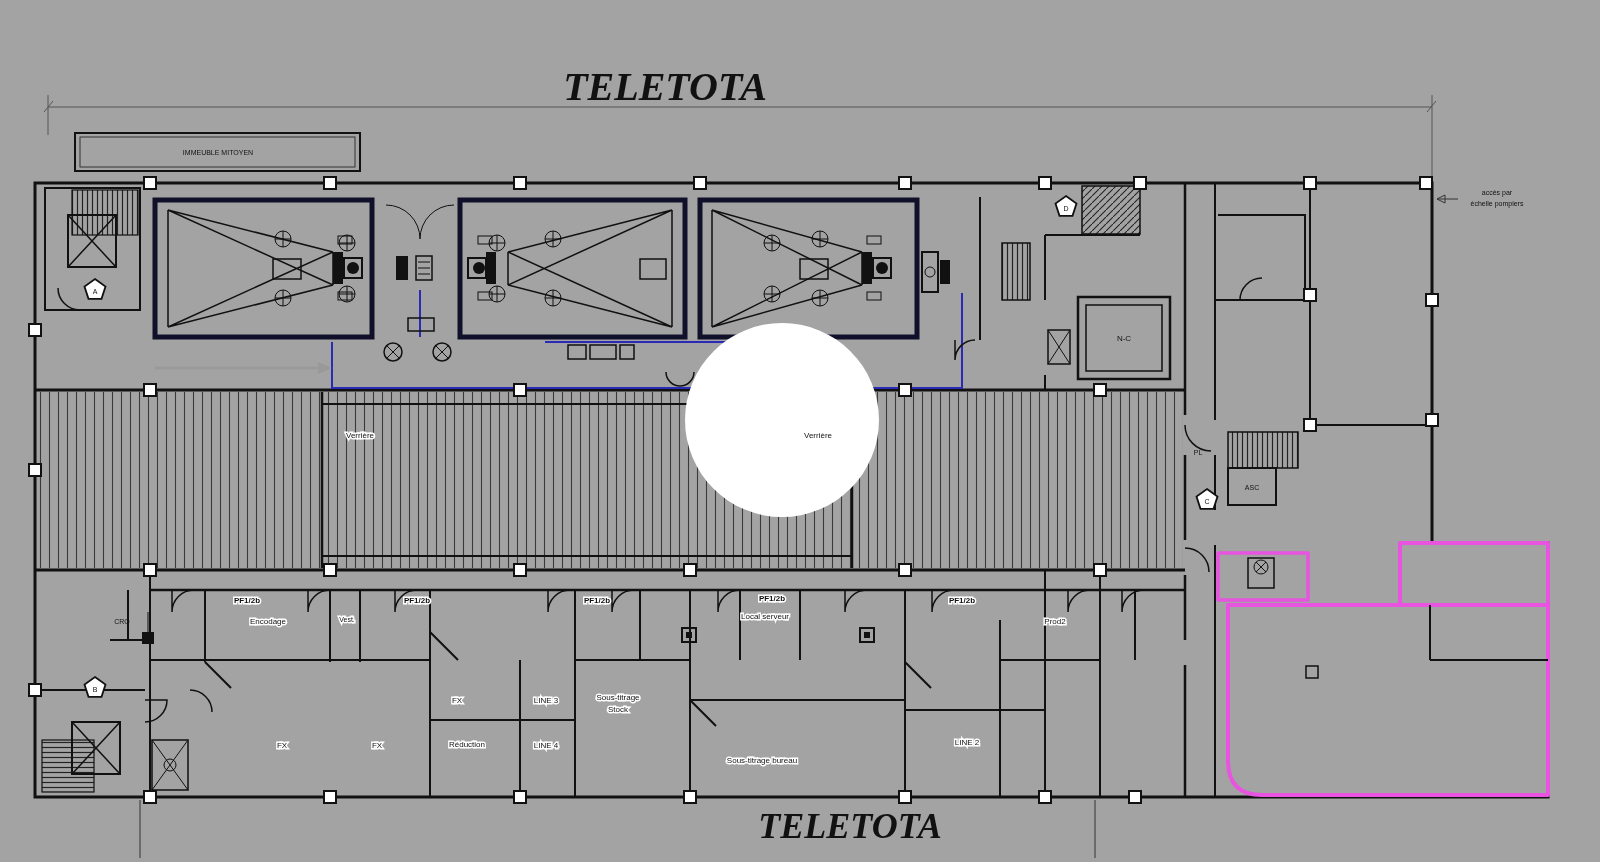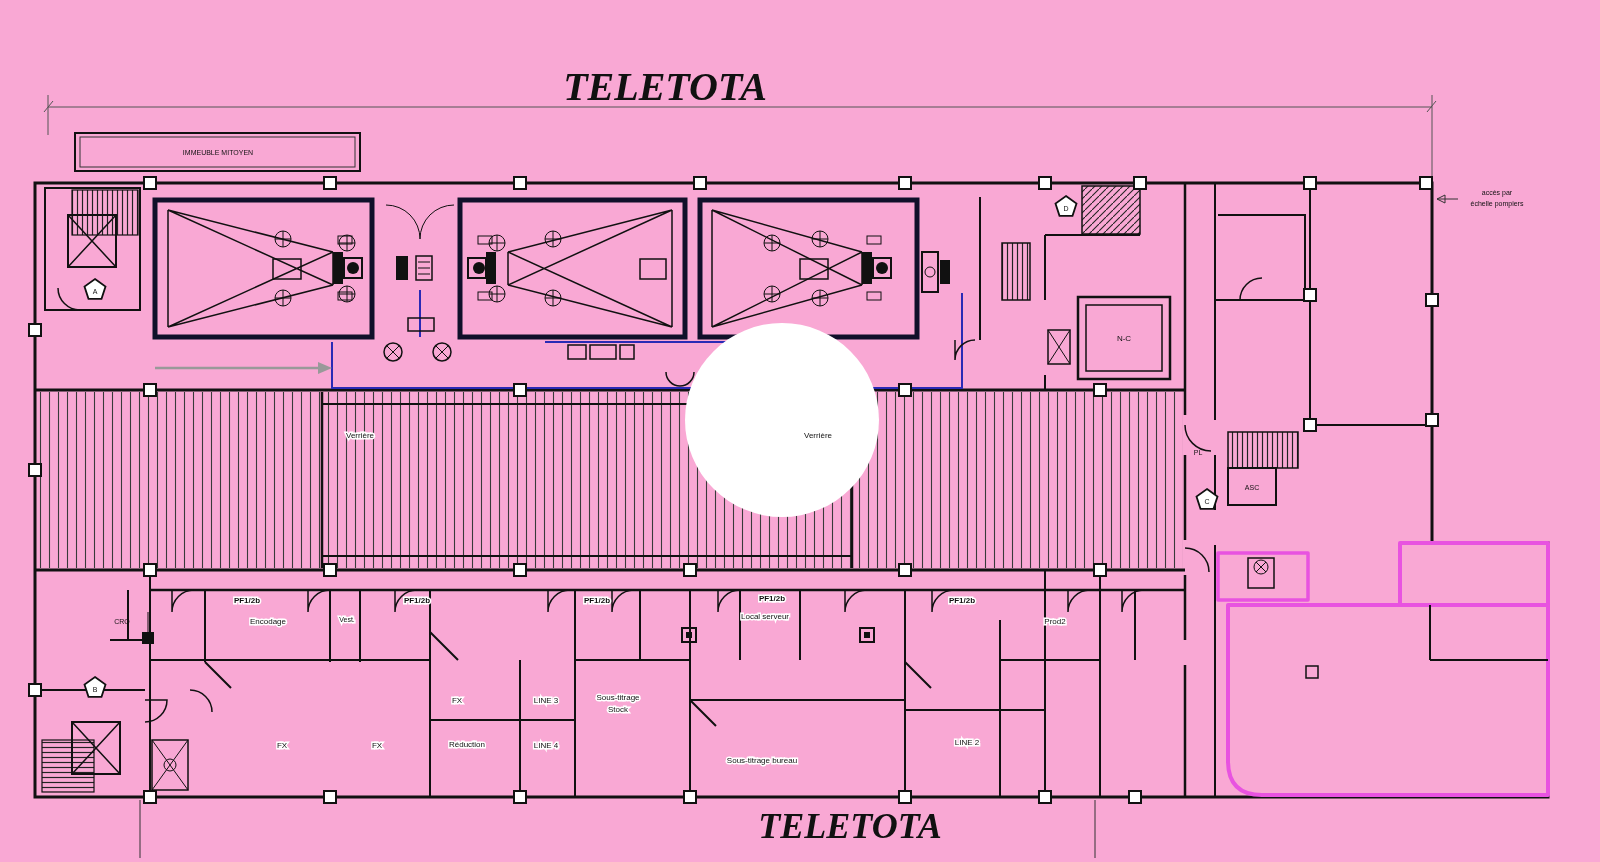--- a/index.html
+++ b/index.html
@@ -1,16 +1,16 @@
 <!DOCTYPE html>
 <html><head>
 <meta charset="utf-8">
 <style>
   html,body{margin:0;padding:0;background:#fff;}
-  .stage{width:1600px;height:862px;position:relative;background:#f9a8d4;overflow:hidden;}
+  .stage{width:1600px;height:862px;position:relative;background:#a3a3a3;overflow:hidden;}
   svg{display:block;}
   .w1{stroke:#111;stroke-width:1;fill:none;}
   .w15{stroke:#111;stroke-width:1.5;fill:none;}
   .w2{stroke:#111;stroke-width:2;fill:none;}
   .w25{stroke:#111;stroke-width:2.5;fill:none;}
   .w3{stroke:#111;stroke-width:3;fill:none;}
   .studio-wall{stroke:#10102a;stroke-width:5;fill:none;}
   .thin{stroke:#333;stroke-width:1;fill:none;}
   .dim{stroke:#555;stroke-width:1;fill:none;}
   .blue{stroke:#2a2ab5;stroke-width:2;fill:none;}

